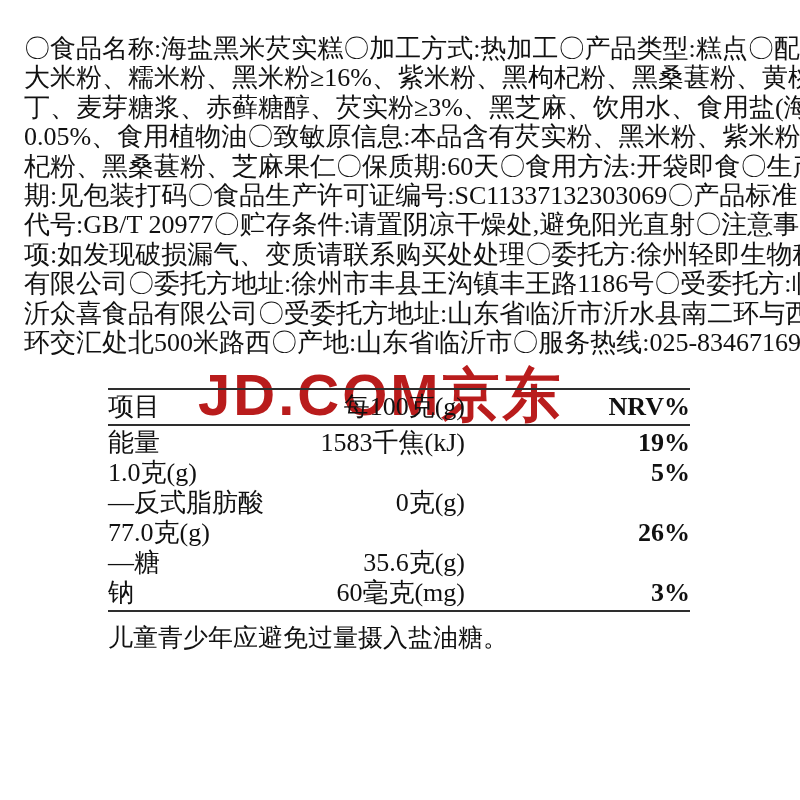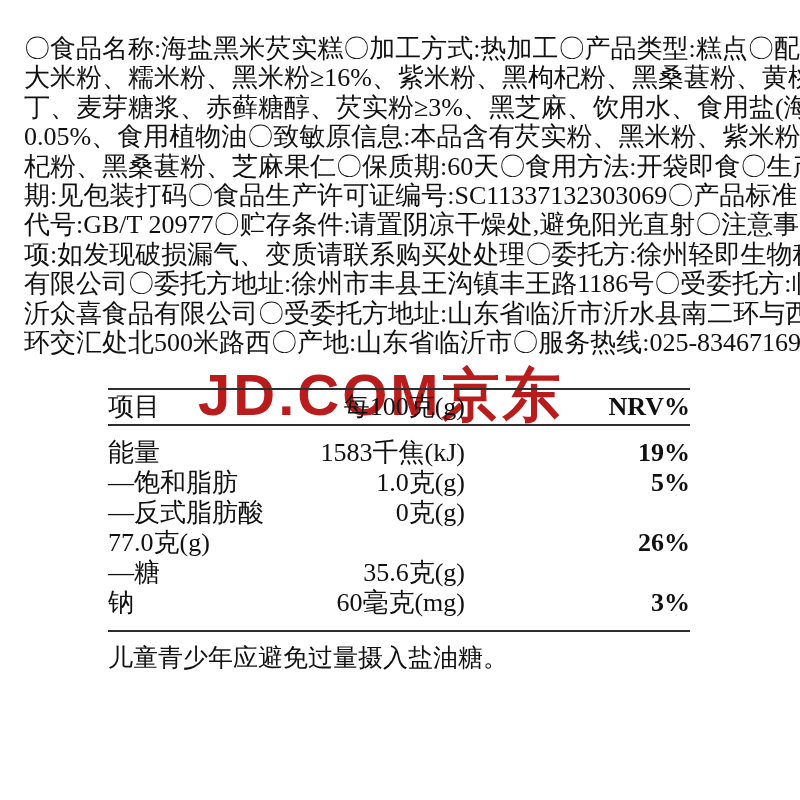--- a/index.html
+++ b/index.html
@@ -60,21 +60,21 @@
     line-height: 30px;
     height: 30px;
   }
   .ntable-header {
     border-top: 2px solid #2e2e2e;
     border-bottom: 2px solid #2e2e2e;
     padding: 2px 0;
   }
   .ntable-body {
     border-bottom: 2px solid #2e2e2e;
-    padding: 12px 0;
+    padding: 2px 0;
   }
   .nrow {
     display: flex;
     align-items: baseline;
     font-size: 26px;
     line-height: 30px;
   }
   .nrow .left-pair {
     width: 357px;
     display: flex;
@@ -132,21 +132,20 @@
     <div class="ntable-body">
       <div class="nrow">
         <div class="left-pair">
           <span class="col-name">能量</span>
           <span class="col-value">1583千焦(kJ)</span>
         </div>
         <span class="col-nrv">19%</span>
       </div>
       <div class="nrow">
         <div class="left-pair">
-          <span class="col-name">—饱和脂肪</span>
           <span class="col-value">1.0克(g)</span>
         </div>
         <span class="col-nrv">5%</span>
       </div>
       <div class="nrow">
         <div class="left-pair">
           <span class="col-name">—反式脂肪酸</span>
           <span class="col-value">0克(g)</span>
         </div>
         <span class="col-nrv"></span>

